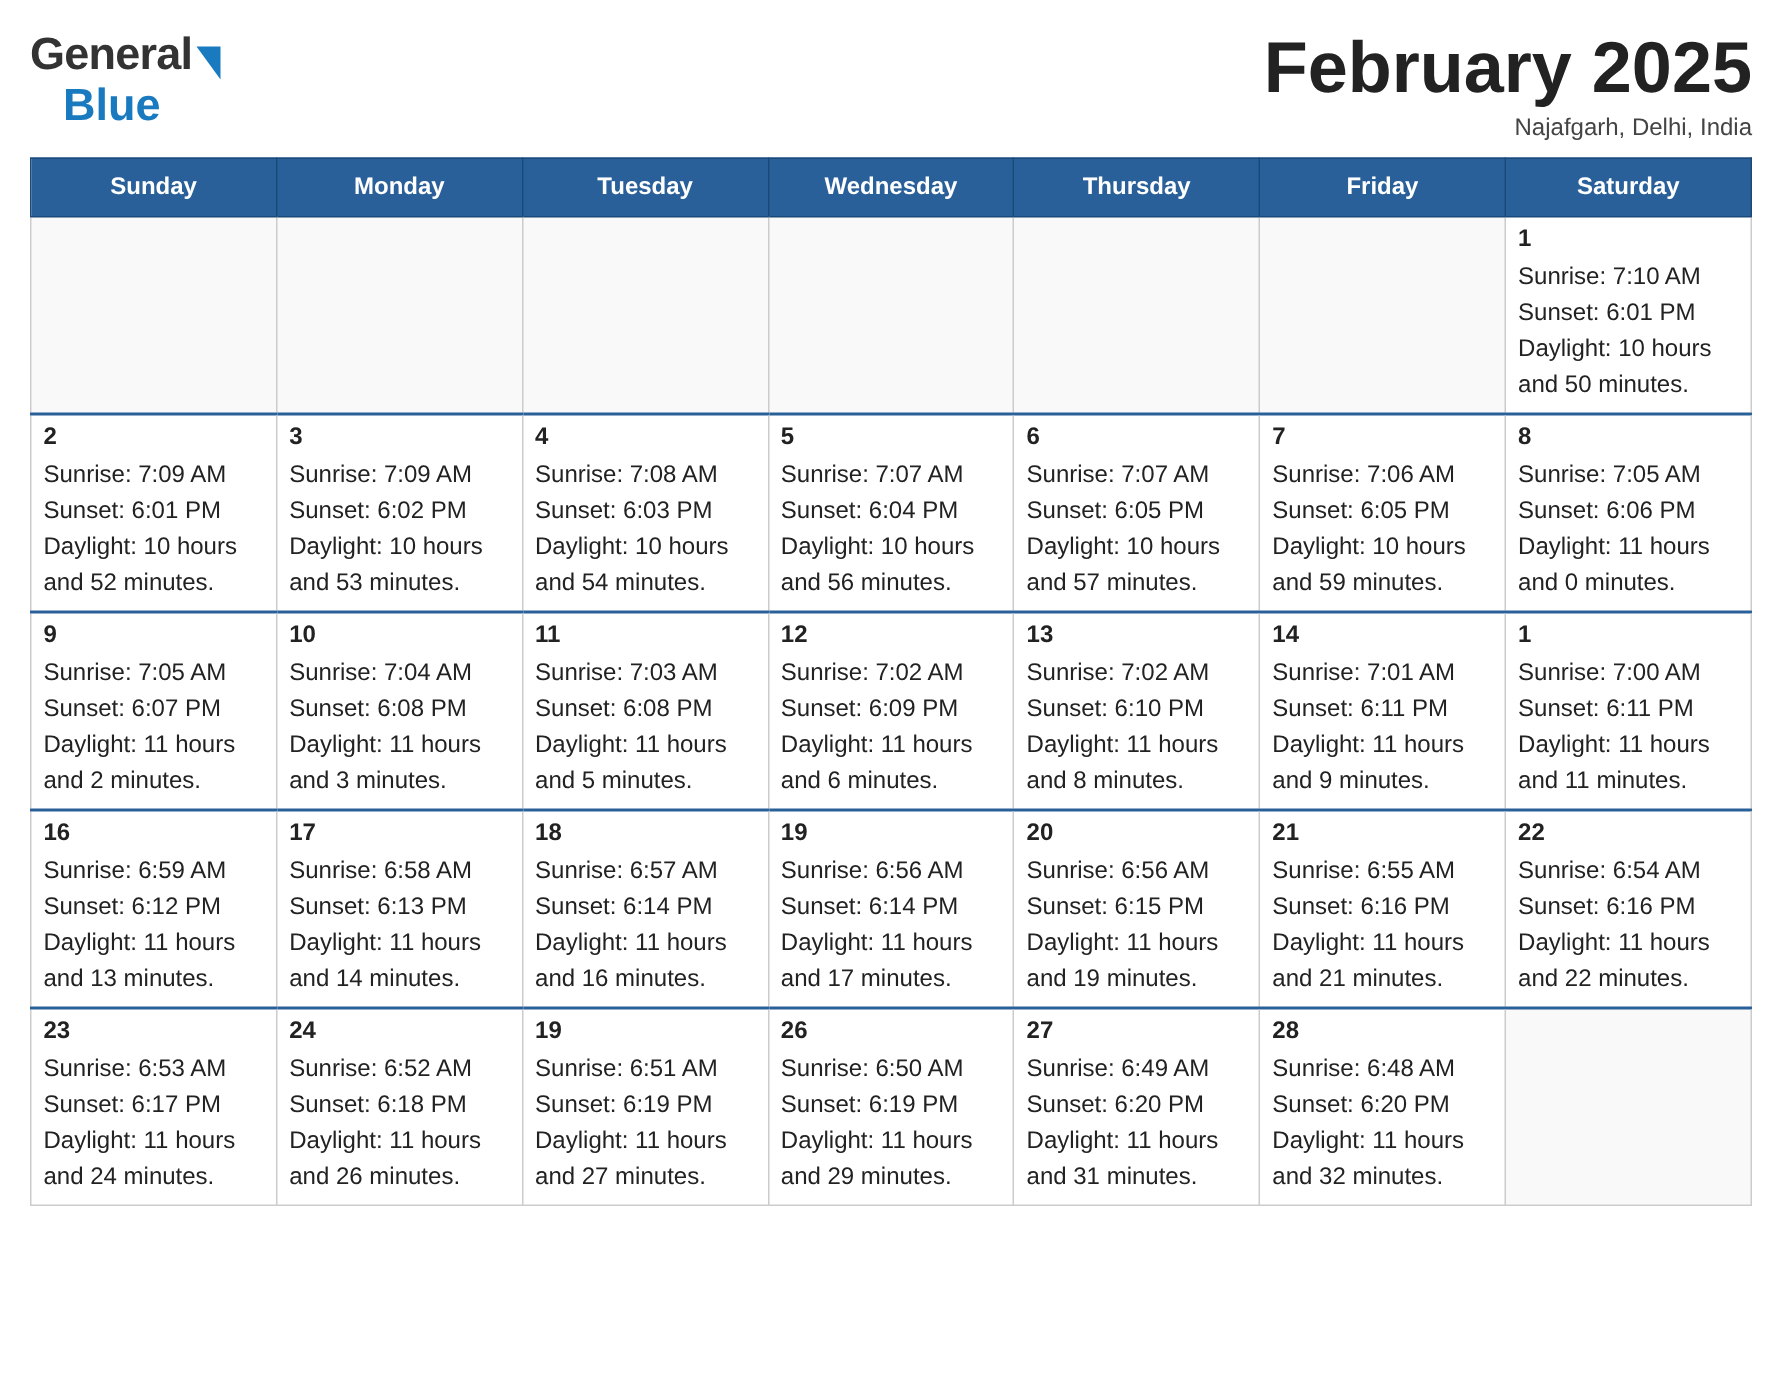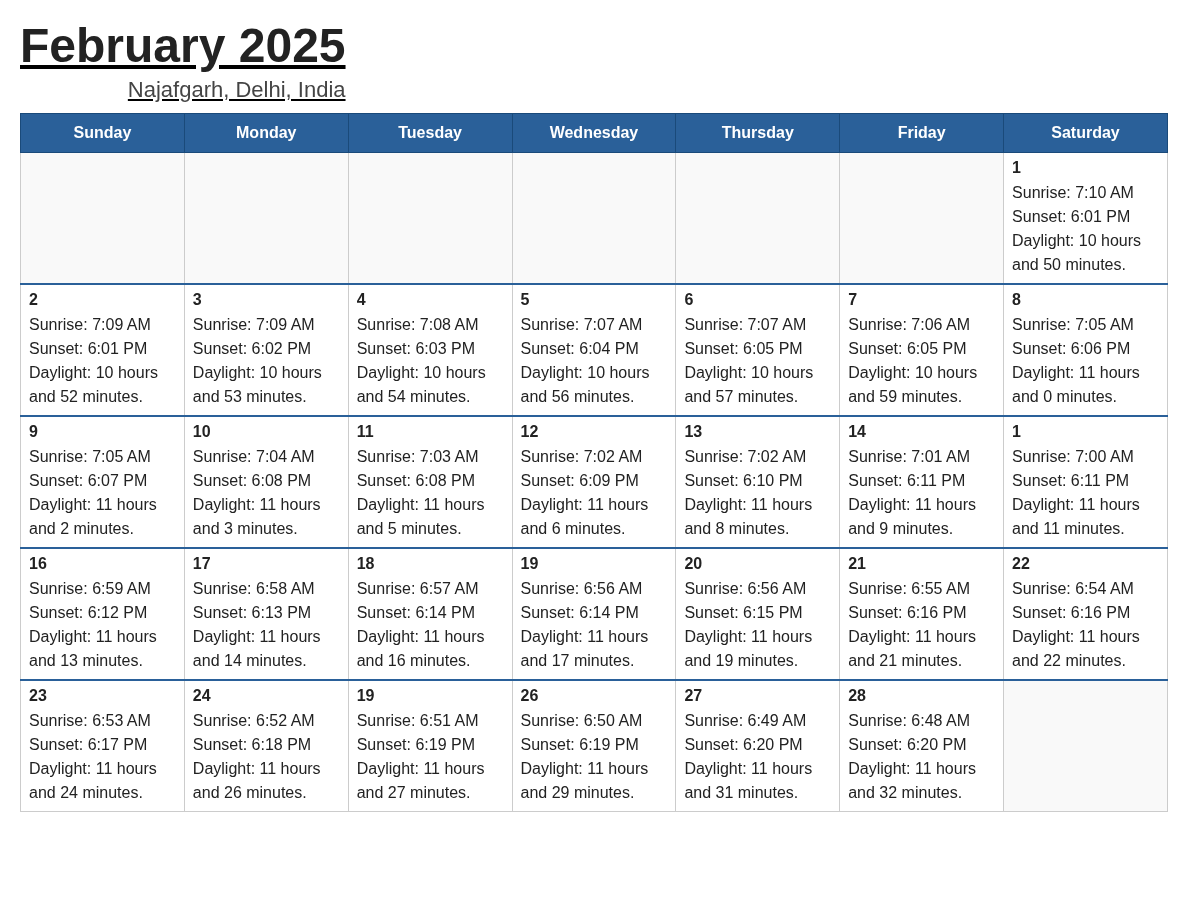--- a/index.html
+++ b/index.html
@@ -16,30 +16,29 @@
       align-items: flex-start;
       margin-bottom: 10px;
     }
     .logo {
       display: flex;
       flex-direction: column;
       align-items: flex-start;
     }
     .title-section {
       text-align: right;
-      text-decoration: underline;
     }
     .month-title {
       font-size: 48px;
       font-weight: bold;
       color: #222;
       line-height: 1.1;
     }
     .location {
-      font-size: 22px;
+      font-size: 16px;
       color: #444;
       margin-top: 4px;
     }
     .calendar {
       width: 100%;
       border-collapse: collapse;
       margin-top: 10px;
     }
     .calendar th {
       background-color: #2a6099;
@@ -104,20 +103,29 @@
       font-size: 30px;
       font-weight: bold;
       color: #1a7abf;
       margin-left: 22px;
     }
   </style>
 </head>
 <body>
 
 <div class="header">
+  <div class="logo">
+    <div class="logo-row">
+      <span class="logo-text-general">General</span>
+      <span class="logo-triangle"></span>
+    </div>
+    <div>
+      <span class="logo-blue-text">Blue</span>
+    </div>
+  </div>
   <div class="title-section">
     <div class="month-title">February 2025</div>
     <div class="location">Najafgarh, Delhi, India</div>
   </div>
 </div>
 
 <table class="calendar">
   <thead>
     <tr>
     <th>Sunday</th>

